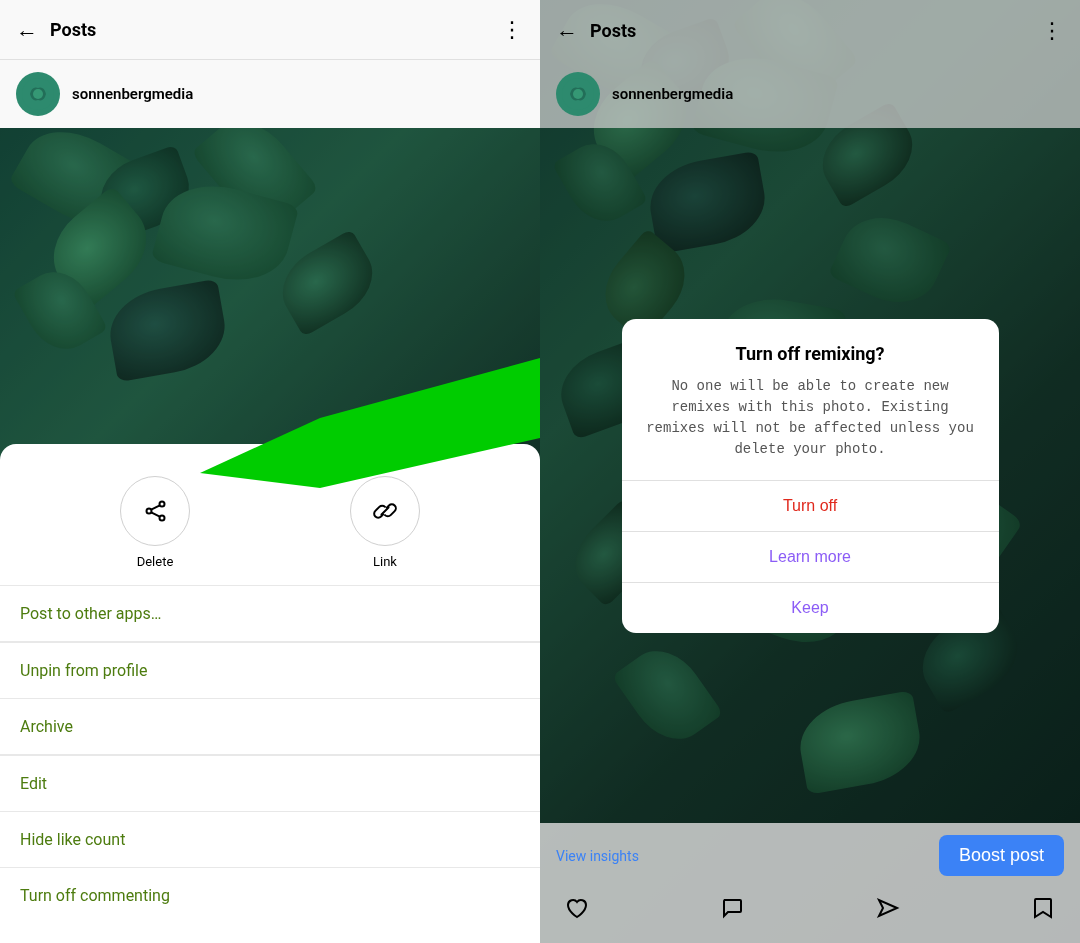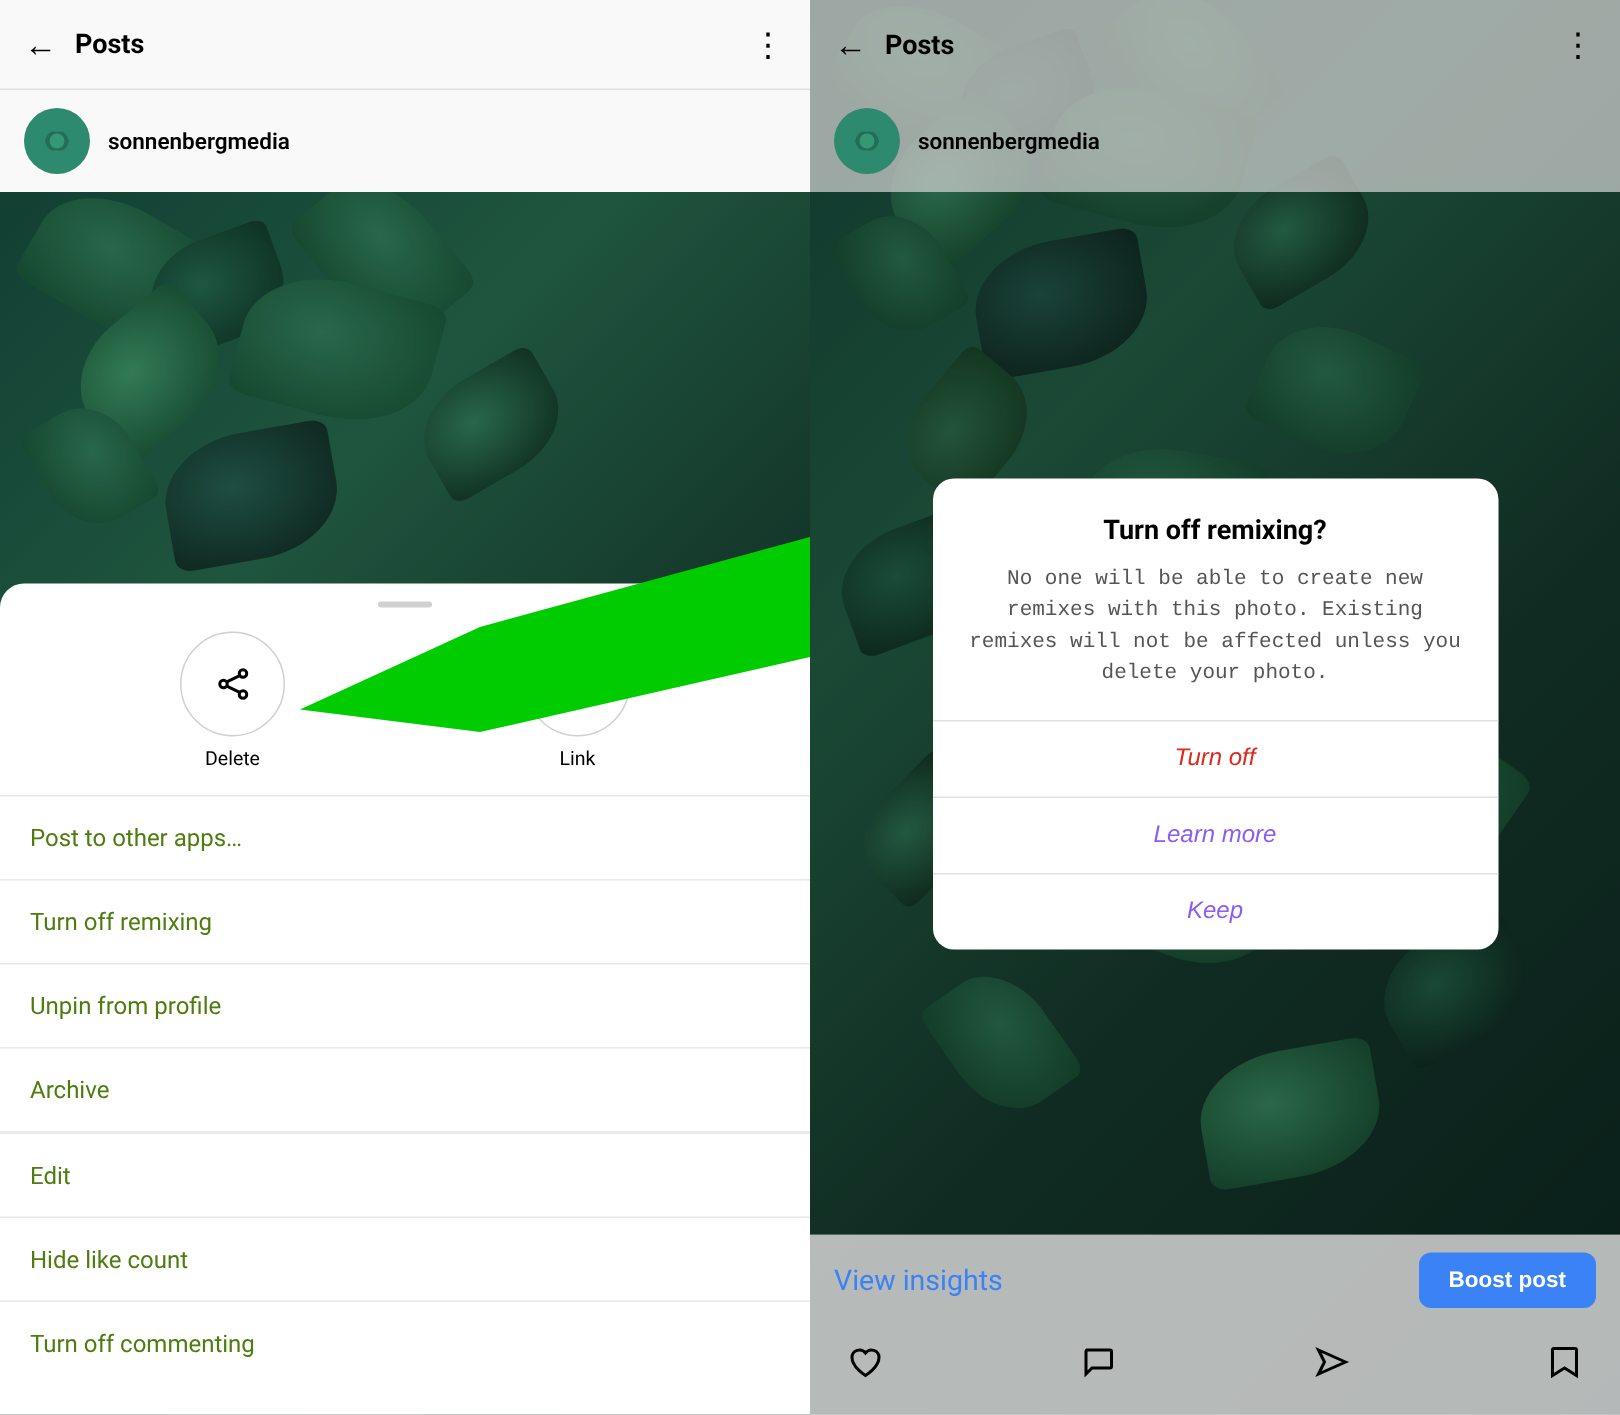--- a/index.html
+++ b/index.html
@@ -256,21 +256,20 @@
       background: #e0e0e0;
     }
 
     .modal-btn {
       width: 100%;
       padding: 16px;
       font-size: 16px;
       cursor: pointer;
       background: none;
       border: none;
-      font-style: italic;
     }
 
     .modal-btn.danger {
       color: #e0291d;
       font-weight: 500;
     }
 
     .modal-btn.normal {
       color: #8b5cf6;
     }
@@ -289,32 +288,32 @@
 
     .insights-row {
       display: flex;
       justify-content: space-between;
       align-items: center;
       padding: 12px 16px;
     }
 
     .view-insights {
       color: #3b82f6;
-      font-size: 19px;
+      font-size: 14px;
       cursor: pointer;
     }
 
     .boost-btn {
       background: #3b82f6;
       color: #fff;
       border: none;
       border-radius: 8px;
       padding: 10px 20px;
-      font-size: 15px;
-      font-weight: 700;
+      font-size: 18px;
+      font-weight: 400;
       cursor: pointer;
     }
 
     .action-icons-row {
       display: flex;
       justify-content: space-between;
       align-items: center;
       padding: 0 24px 16px 24px;
     }
 
@@ -397,21 +396,20 @@
               </svg>
             </div>
             <span class="icon-label">Link</span>
           </div>
         </div>
 
         <div class="divider"></div>
 
         <div class="menu-item">Post to other apps…</div>
         <div class="divider"></div>
-        <div class="menu-item">Turn off remixing</div>
         <div class="divider"></div>
         <div class="menu-item">Unpin from profile</div>
         <div class="divider"></div>
         <div class="menu-item">Archive</div>
         <div class="divider"></div>
         <div class="divider"></div>
         <div class="menu-item">Edit</div>
         <div class="divider"></div>
         <div class="menu-item">Hide like count</div>
         <div class="divider"></div>

